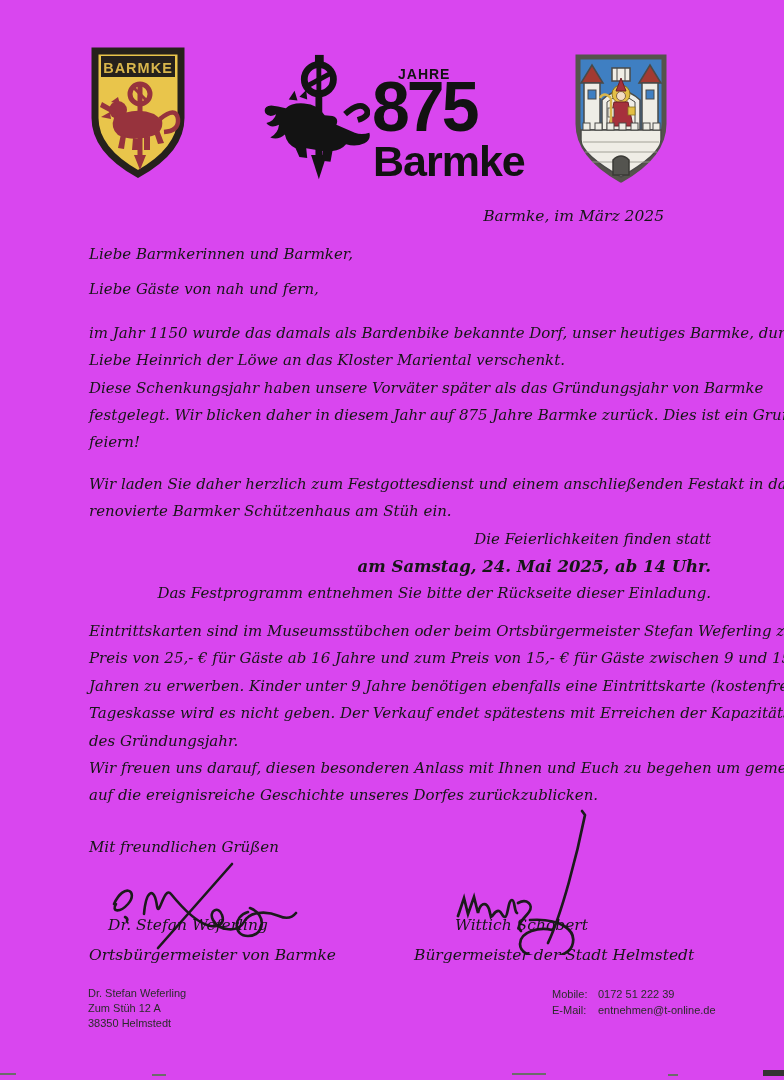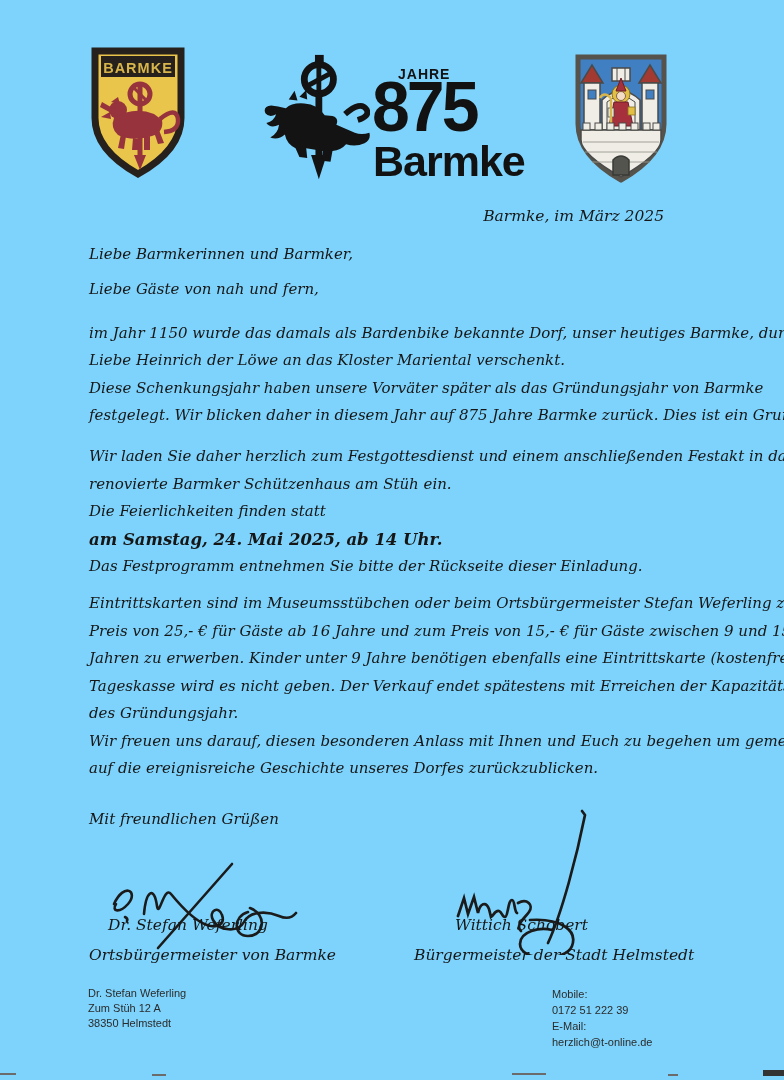--- a/index.html
+++ b/index.html
@@ -1,50 +1,50 @@
 <!DOCTYPE html>
 <html><head>
 <meta charset="utf-8">
 <style>
   html,body{margin:0;padding:0;background:#e9e9e9;}
   .page{
-    position:relative; width:784px; height:1080px; background:#7dd3fc;
+    position:relative; width:784px; height:1080px; background:#d946ef;
     overflow:hidden; color:#161616;
     font-family:"DejaVu Serif", serif;
   }
   
   .crest-left{position:absolute; left:88px; top:46px; width:100px; height:134px;}
   .logo-center{position:absolute; left:258px; top:52px; width:262px; height:136px;}
   .logo-lion{position:absolute; left:0; top:0; width:112px; height:136px;}
   .logo-text{position:absolute; left:116px; top:12px; width:146px; height:128px; font-family:"Liberation Sans", sans-serif; color:#121212;}
   .logo-jahre{position:absolute; left:24px; top:2px; font-size:14px; font-weight:bold; letter-spacing:1px;}
   .logo-num{position:absolute; left:-2px; top:8px; font-size:68px; line-height:1; font-weight:bold; letter-spacing:-3px; transform:scaleY(1.04);}
   .logo-name{position:absolute; left:-1px; top:76px; font-size:43px; line-height:1; font-weight:bold; letter-spacing:-1px;}
   .crest-right{position:absolute; left:570px; top:52px; width:102px; height:134px;}
   
   .scr{font-style:italic; font-family:"DejaVu Serif", serif;}
   .dateline{position:absolute; left:300px; right:120px; top:207px; text-align:right; font-size:15.5px; white-space:nowrap;}
   .letter{position:absolute; left:89px; top:241px; width:622px; font-size:15px;}
   .l{line-height:27.4px; white-space:nowrap;}
-  .center{text-align:left;}
+  .center{text-align:right;}
   .bold{font-weight:bold; font-size:16.5px;}
   .mt8{margin-top:8px;} .mt10{margin-top:10px;} .mt14{margin-top:14px;}
   .mt16{margin-top:16px;} .mt24{margin-top:24px;}
   
   .sig-svg{position:absolute; pointer-events:none;}
   .sig-left-svg{left:92px; top:860px; width:215px; height:92px;}
   .sig-right-svg{left:450px; top:803px; width:162px; height:152px;}
   .sig-name-left{position:absolute; left:108px; top:916px; font-size:15.5px; white-space:nowrap;}
   .sig-title-left{position:absolute; left:89px; top:946px; font-size:15.5px; white-space:nowrap;}
   .sig-name-right{position:absolute; left:455px; top:916px; font-size:15.5px; white-space:nowrap;}
   .sig-title-right{position:absolute; left:414px; top:946px; font-size:15.5px; white-space:nowrap;}
   
   .footer-left{position:absolute; left:88px; top:986px; font-family:"Liberation Sans", sans-serif; font-size:11px; line-height:15px; color:#2b2b2b;}
   .footer-right{position:absolute; left:552px; top:986px; font-family:"Liberation Sans", sans-serif; font-size:11px; line-height:16px; color:#2b2b2b;}
-  .fr-row{display:flex;flex-direction:column;}
+  .fr-row{display:flex;}
   .fr-label{width:46px;}
   
   .artifact{position:absolute; background:#6b6b6b; height:2px;}
   .artifact.dark{background:#333; height:6px;}
 </style>
 </head>
 <body>
 
 <div class="page">
 
@@ -130,20 +130,21 @@
 
   <div class="dateline scr">Barmke, im März 2025</div>
 
   <div class="letter scr">
     <div class="l">Liebe Barmkerinnen und Barmker,</div>
     <div class="l mt8">Liebe Gäste von nah und fern,</div>
     <div class="l mt16">im Jahr 1150 wurde das damals als Bardenbike bekannte Dorf, unser heutiges Barmke, durch</div>
     <div class="l">Liebe Heinrich der Löwe an das Kloster Mariental verschenkt.</div>
     <div class="l">Diese Schenkungsjahr haben unsere Vorväter später als das Gründungsjahr von Barmke</div>
     <div class="l">festgelegt. Wir blicken daher in diesem Jahr auf 875 Jahre Barmke zurück. Dies ist ein Grund zu</div>
+    <div class="l">feiern!</div>
     <div class="l mt14">Wir laden Sie daher herzlich zum Festgottesdienst und einem anschließenden Festakt in das frisch</div>
     <div class="l">renovierte Barmker Schützenhaus am Stüh ein.</div>
     <div class="l center">Die Feierlichkeiten finden statt</div>
     <div class="l center bold">am Samstag, 24. Mai 2025, ab 14 Uhr.</div>
     <div class="l center">Das Festprogramm entnehmen Sie bitte der Rückseite dieser Einladung.</div>
     <div class="l mt10">Eintrittskarten sind im Museumsstübchen oder beim Ortsbürgermeister Stefan Weferling zum</div>
     <div class="l">Preis von 25,- € für Gäste ab 16 Jahre und zum Preis von 15,- € für Gäste zwischen 9 und 15</div>
     <div class="l">Jahren zu erwerben. Kinder unter 9 Jahre benötigen ebenfalls eine Eintrittskarte (kostenfrei), um</div>
     <div class="l">Tageskasse wird es nicht geben. Der Verkauf endet spätestens mit Erreichen der Kapazitätsgrenze</div>
     <div class="l">des Gründungsjahr.</div>
@@ -178,21 +179,21 @@
     <div>Zum Stüh 12 A</div>
     <div>38350 Helmstedt</div>
   </div>
   <div class="footer-right">
     <div class="fr-row">
       <span class="fr-label">Mobile:</span>
       <span>0172 51 222 39</span>
     </div>
     <div class="fr-row">
       <span class="fr-label">E-Mail:</span>
-      <span>herzlich@t-online.de</span>
+      <span>entnehmen@t-online.de</span>
     </div>
   </div>
 
   <div class="artifact" style="left:0;   top:1073; width:16px; top:1073px;"></div>
   <div class="artifact" style="left:152px; top:1074px; width:14px;"></div>
   <div class="artifact" style="left:512px; top:1073px; width:34px;"></div>
   <div class="artifact" style="left:668px; top:1074px; width:10px;"></div>
   <div class="artifact dark" style="left:763px; top:1070px; width:21px;"></div>
 
 </div>

